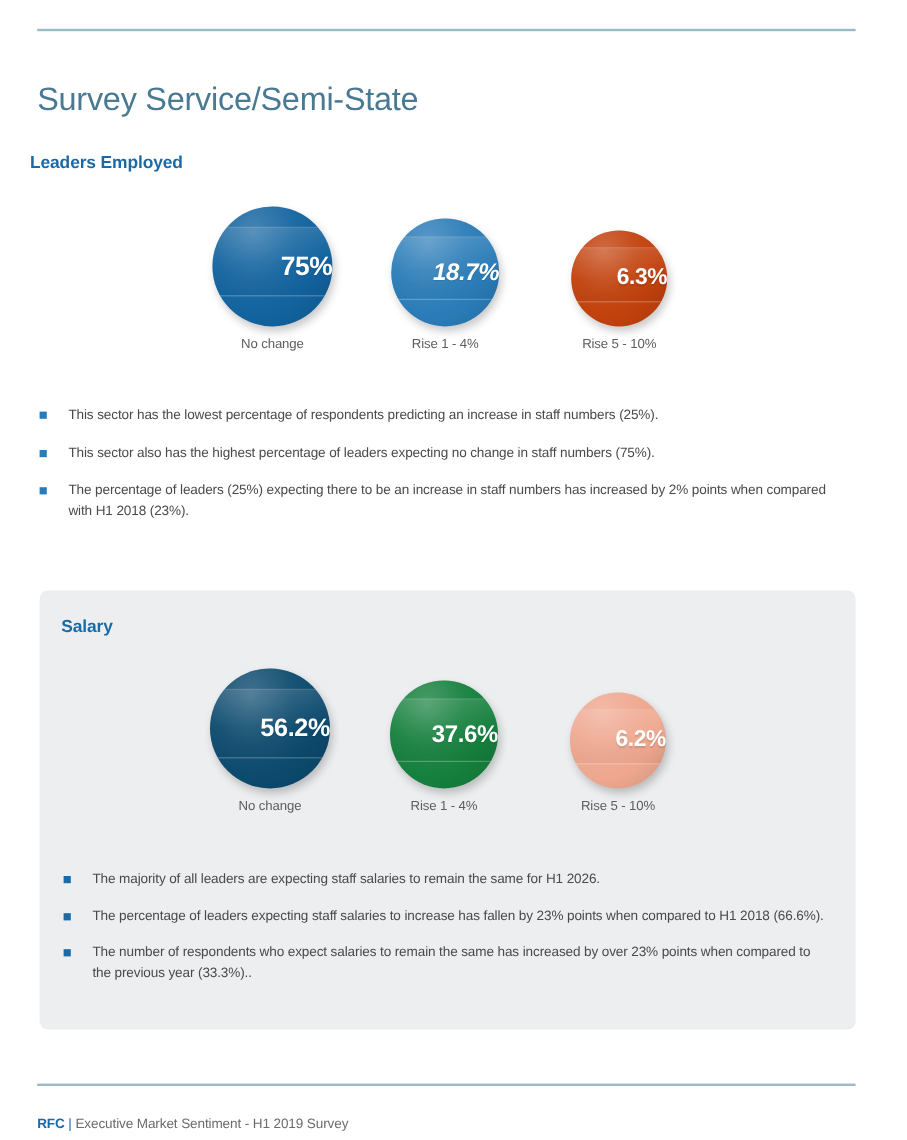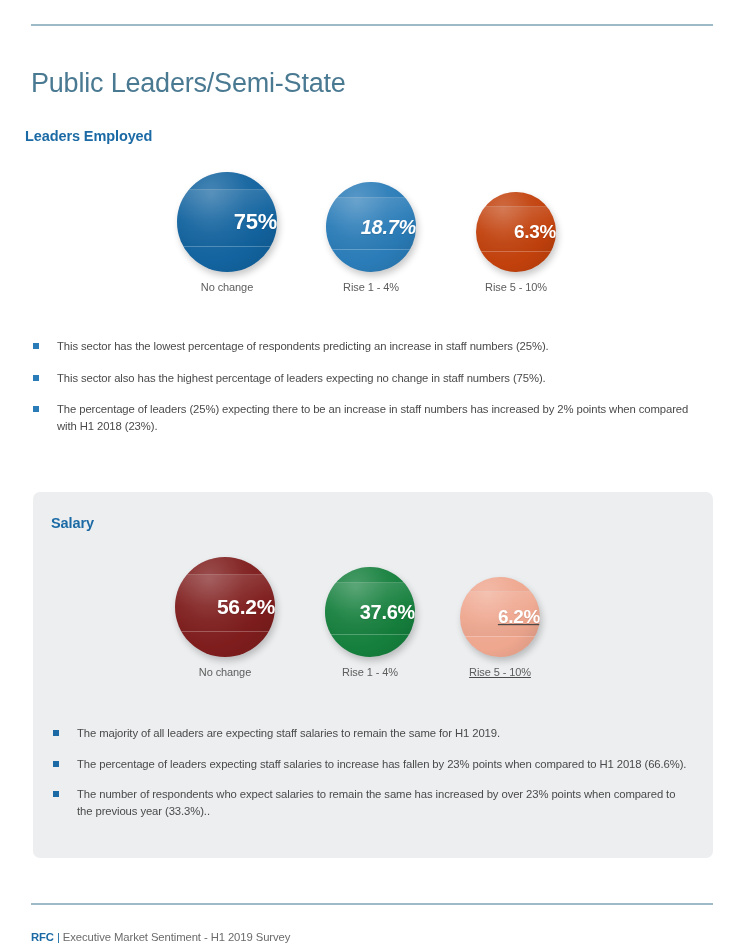--- a/index.html
+++ b/index.html
@@ -195,21 +195,21 @@
   }
   .footer-sep { color: #1b6aa5; }
 </style>
 </head>
 <body>
 
 <div class="page">
 
   <div class="top-rule"></div>
 
-  <h1 class="page-title">Public Leaders/Semi-State</h1>
+  <h1 class="page-title">Survey Service/Semi-State</h1>
 
   <h2 class="section-heading leaders">Leaders Employed</h2>
 
   <div class="bubble-row leaders">
       <div class="bubble-item" style="left: 157px; width: 140px;">
         <div style="height: 4px;"></div>
         <div class="bubble" style="width: 100px; height: 100px; background: rgb(18, 99, 159);">
           <span class="bubble-value" style="font-size: 22px;">75%</span>
         </div>
         <div class="bubble-label">No change</div>
@@ -236,43 +236,43 @@
       <div class="bullet"><span class="bullet-marker"></span><span>The percentage of leaders (25%) expecting there to be an increase in staff numbers has increased by 2% points when compared with H1 2018 (23%).</span></div>
     </div>
 
   <div class="salary-panel"></div>
 
   <h2 class="section-heading salary">Salary</h2>
 
   <div class="bubble-row salary">
       <div class="bubble-item" style="left: 155px; width: 140px;">
         <div style="height: 4px;"></div>
-        <div class="bubble" style="width: 100px; height: 100px; background: #7f1d1d;">
+        <div class="bubble" style="width: 100px; height: 100px; background: #0c4a6e;">
           <span class="bubble-value" style="font-size: 21px;">56.2%</span>
         </div>
         <div class="bubble-label">No change</div>
       </div>
       <div class="bubble-item" style="left: 300px; width: 140px;">
         <div style="height: 14px;"></div>
         <div class="bubble" style="width: 90px; height: 90px; background: #15803d;">
           <span class="bubble-value" style="font-size: 20px;">37.6%</span>
         </div>
         <div class="bubble-label">Rise 1 - 4%</div>
       </div>
-      <div class="bubble-item" style="left: 430px; width: 140px; text-decoration: underline;">
+      <div class="bubble-item" style="left: 445px; width: 140px;">
         <div style="height: 24px;"></div>
         <div class="bubble" style="width: 80px; height: 80px; background: rgb(239, 167, 143);">
           <span class="bubble-value" style="font-size: 19px;">6.2%</span>
         </div>
         <div class="bubble-label">Rise 5 - 10%</div>
       </div>
     </div>
 
   <div class="bullet-list salary">
-      <div class="bullet"><span class="bullet-marker"></span><span>The majority of all leaders are expecting staff salaries to remain the same for H1 2019.</span></div>
+      <div class="bullet"><span class="bullet-marker"></span><span>The majority of all leaders are expecting staff salaries to remain the same for H1 2026.</span></div>
       <div class="bullet"><span class="bullet-marker"></span><span>The percentage of leaders expecting staff salaries to increase has fallen by 23% points when compared to H1 2018 (66.6%).</span></div>
       <div class="bullet"><span class="bullet-marker"></span><span>The number of respondents who expect salaries to remain the same has increased by over 23% points when compared to the previous year (33.3%)..</span></div>
     </div>
 
   <div class="footer-rule"></div>
 
   <div class="footer-text">
     <span class="footer-brand">RFC</span>
     <span class="footer-sep">|</span>
     <span>Executive Market Sentiment - H1 2019 Survey</span>

